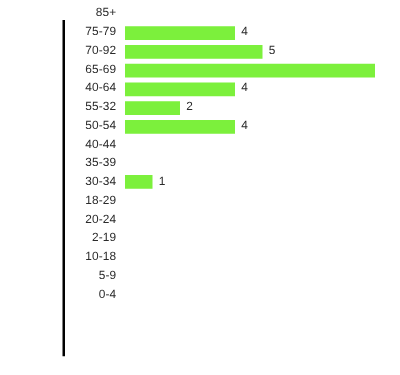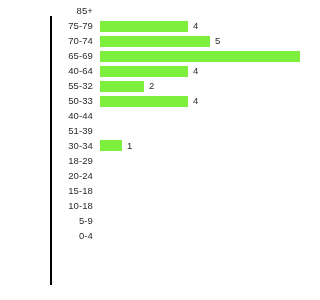--- a/index.html
+++ b/index.html
@@ -94,21 +94,21 @@
         <div class="bar-area"></div>
       </div>
       <div class="row">
         <div class="cat-label">75-79</div>
         <div class="bar-area">
           <div class="bar" style="width: 88px; background: rgb(124, 240, 60);"></div>
           <div class="bar-value">4</div>
         </div>
       </div>
       <div class="row">
-        <div class="cat-label">70-74</div>
+        <div class="cat-label">70-92</div>
         <div class="bar-area">
           <div class="bar" style="width: 110px; background: rgb(124, 240, 60);"></div>
           <div class="bar-value">5</div>
         </div>
       </div>
       <div class="row">
         <div class="cat-label">65-69</div>
         <div class="bar-area">
           <div class="bar" style="width: 220px; background: rgb(124, 240, 60);"></div>
           <div class="bar-value">2</div>
@@ -122,51 +122,51 @@
         </div>
       </div>
       <div class="row">
         <div class="cat-label">55-32</div>
         <div class="bar-area">
           <div class="bar" style="width: 44px; background: rgb(124, 240, 60);"></div>
           <div class="bar-value">2</div>
         </div>
       </div>
       <div class="row">
-        <div class="cat-label">50-33</div>
+        <div class="cat-label">50-54</div>
         <div class="bar-area">
           <div class="bar" style="width: 88px; background: rgb(124, 240, 60);"></div>
           <div class="bar-value">4</div>
         </div>
       </div>
       <div class="row">
         <div class="cat-label">40-44</div>
         <div class="bar-area"></div>
       </div>
       <div class="row">
-        <div class="cat-label">51-39</div>
+        <div class="cat-label">35-39</div>
         <div class="bar-area"></div>
       </div>
       <div class="row">
         <div class="cat-label">30-34</div>
         <div class="bar-area">
           <div class="bar" style="width: 22px; background: rgb(124, 240, 60);"></div>
           <div class="bar-value">1</div>
         </div>
       </div>
       <div class="row">
         <div class="cat-label">18-29</div>
         <div class="bar-area"></div>
       </div>
       <div class="row">
         <div class="cat-label">20-24</div>
         <div class="bar-area"></div>
       </div>
       <div class="row">
-        <div class="cat-label">15-18</div>
+        <div class="cat-label">2-19</div>
         <div class="bar-area"></div>
       </div>
       <div class="row">
         <div class="cat-label">10-18</div>
         <div class="bar-area"></div>
       </div>
       <div class="row">
         <div class="cat-label">5-9</div>
         <div class="bar-area"></div>
       </div>

